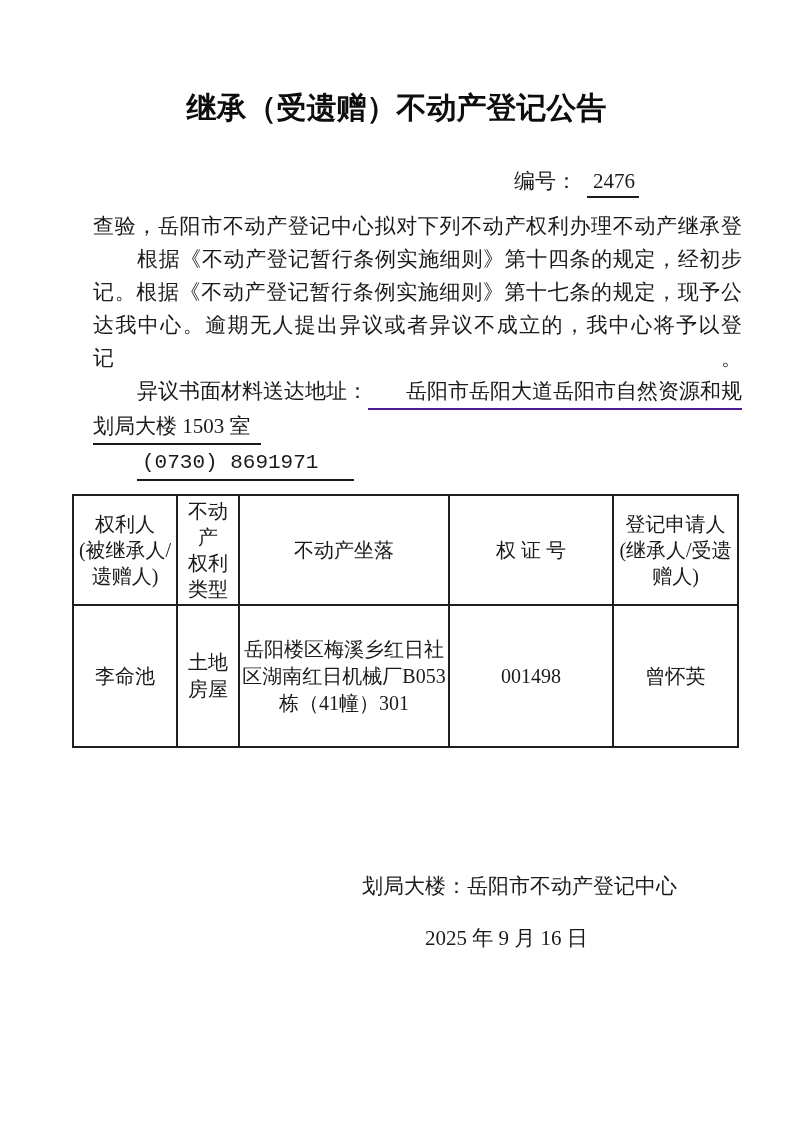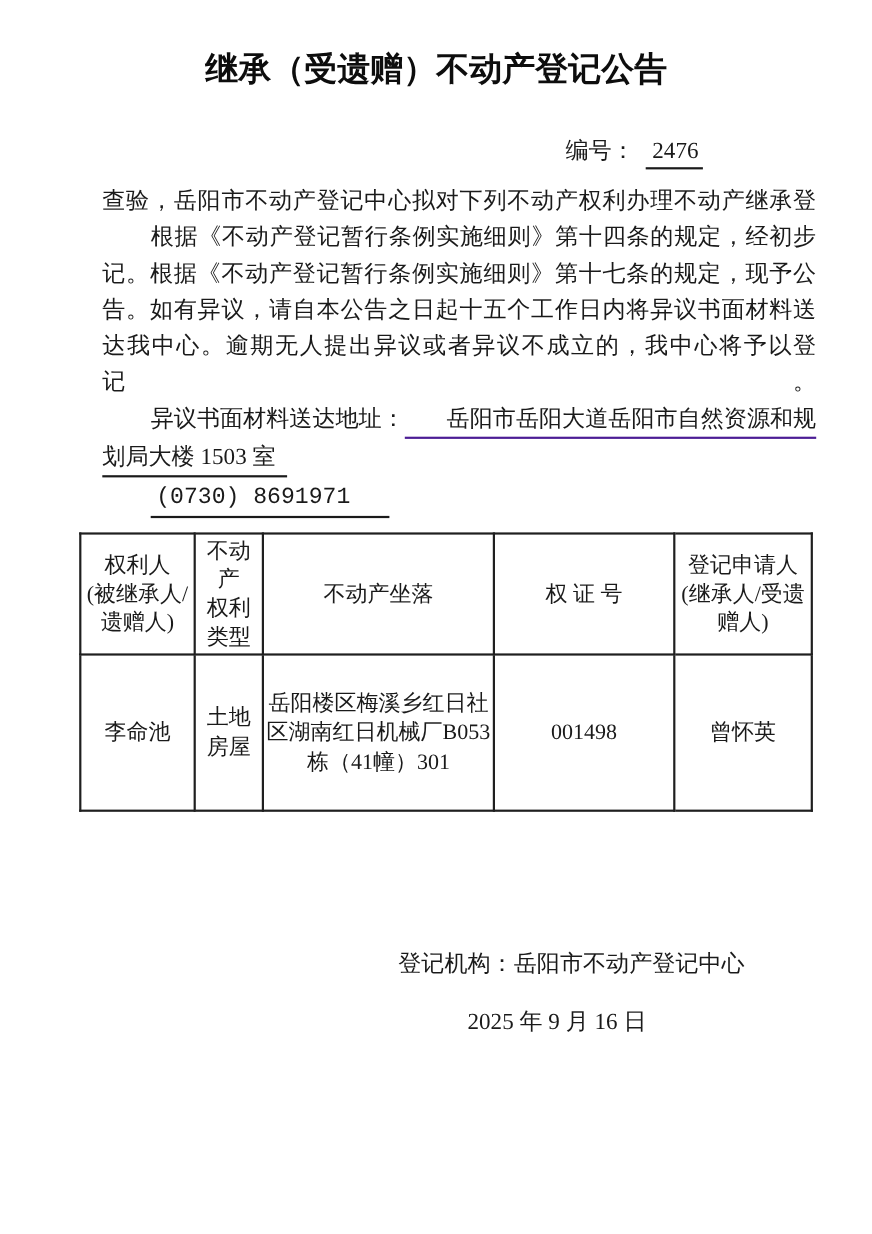--- a/index.html
+++ b/index.html
@@ -8,21 +8,21 @@
     width:793px; height:1122px;
     margin:0 auto;
     background:#ffffff;
     color:#1a1a1a;
     font-family:"Liberation Serif","DejaVu Serif",serif;
     font-size:21px;
     overflow:hidden;
   }
   .title {
     margin:0;
-    padding-top:44px;
+    padding-top:88px;
     text-align:center;
     font-family:"Liberation Sans","DejaVu Sans",sans-serif;
     font-weight:700;
     font-size:30px;
     line-height:40px;
     color:#0d0d0d;
   }
   .number-line {
     box-sizing:border-box;
     margin:37px 0 12px 93px;
@@ -80,21 +80,20 @@
   <h1 class="title">继承（受遗赠）不动产登记公告</h1>
 
   <div class="number-line">
     <span>编号：</span><span class="u num-u">2476</span>
   </div>
 
   <div class="textblock">
     <div class="bline">查验，岳阳市不动产登记中心拟对下列不动产权利办理不动产继承登</div>
     <div class="bline ti">根据《不动产登记暂行条例实施细则》第十四条的规定，经初步</div>
     <div class="bline">记。根据《不动产登记暂行条例实施细则》第十七条的规定，现予公</div>
-    <div class="bline">告。如有异议，请自本公告之日起十五个工作日内将异议书面材料送</div>
     <div class="bline">达我中心。逾期无人提出异议或者异议不成立的，我中心将予以登记。</div>
 
     <div class="flexline">
       <span class="lbl">异议书面材料送达地址：</span>
       <span class="fill">岳阳市岳阳大道岳阳市自然资源和规</span>
     </div>
     <div>
       <span class="u addr2-u">划局大楼 1503 室</span>
     </div>
     <div class="flexline">
@@ -131,17 +130,17 @@
         <td>岳阳楼区梅溪乡红日社
 区湖南红日机械厂B053
 栋（41幢）301</td>
         <td>001498</td>
         <td>曾怀英</td>
       </tr>
     </tbody>
   </table>
 
   <div class="registry-line">
-    <span>登记机构：</span><span>岳阳市不动产登记中心</span>
+    <span>划局大楼：</span><span>岳阳市不动产登记中心</span>
   </div>
   <div class="date-line">2025 年 9 月 16 日</div>
 
 </div>
 
 </body></html>

